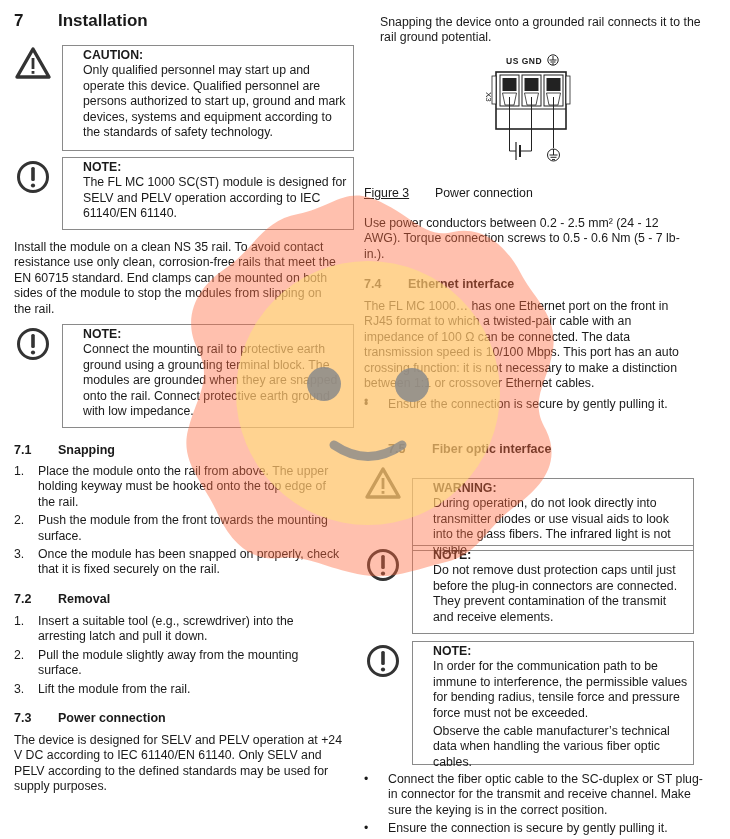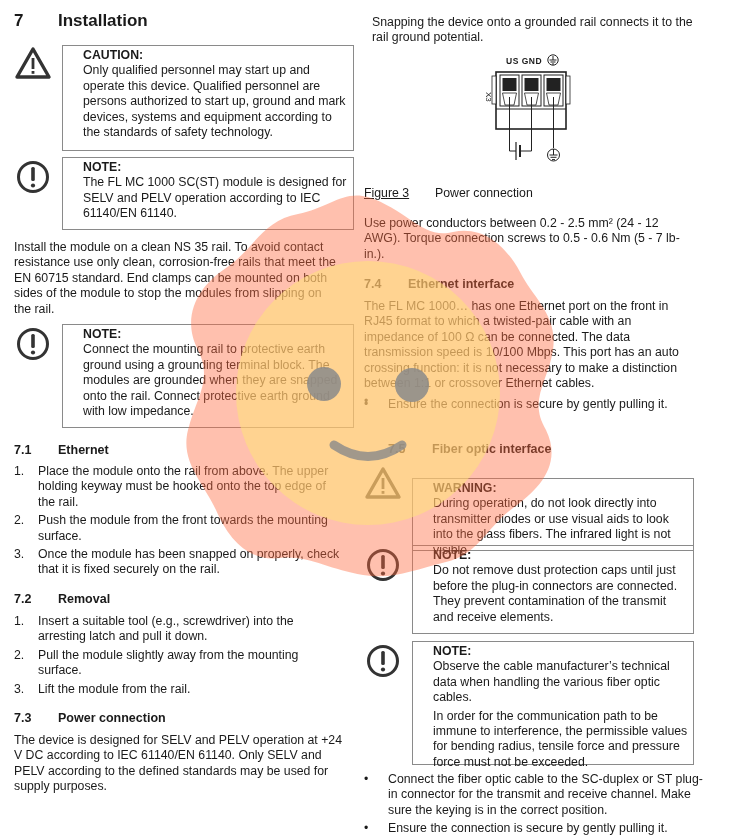--- a/index.html
+++ b/index.html
@@ -64,21 +64,21 @@
     <rect x="15.2" y="7" width="3.6" height="14" rx="1.5" fill="#333"></rect>
     <circle cx="17" cy="25.5" r="2.1" fill="#333"></circle>
   </svg>
   <div class="box" style="left:48px;top:324px;width:292px;height:104px;">
     <div class="title">NOTE:</div>
     <p>Connect the mounting rail to protective earth ground using a grounding terminal block. The modules are grounded when they are snapped onto the rail. Connect protective earth ground with low impedance.</p>
   </div>
 
   <div class="h2" style="left:0;top:443px;width:300px;">
     <span class="num">7.1</span>
-    <span class="txt">Ethernet</span>
+    <span class="txt">Snapping</span>
   </div>
   <div class="list" style="left:0;top:464px;width:330px;">
     <div class="li"><span class="mk">1.</span><span>Place the module onto the rail from above. The upper holding keyway must be hooked onto the top edge of the rail.</span></div>
     <div class="li"><span class="mk">2.</span><span>Push the module from the front towards the mounting surface.</span></div>
     <div class="li"><span class="mk">3.</span><span>Once the module has been snapped on properly, check that it is fixed securely on the rail.</span></div>
   </div>
 
   <div class="h2" style="left:0;top:592px;width:300px;">
     <span class="num">7.2</span>
     <span class="txt">Removal</span>
@@ -91,21 +91,21 @@
 
   <div class="h2" style="left:0;top:711px;width:300px;">
     <span class="num">7.3</span>
     <span class="txt">Power connection</span>
   </div>
   <p class="para" style="left:0;top:733px;width:330px;">The device is designed for SELV and PELV operation at +24 V DC according to IEC 61140/EN 61140. Only SELV and PELV according to the defined standards may be used for supply purposes.</p>
 </div>
 
 <div class="col col-right">
 
-  <p class="para" style="left:8px;top:15px;width:330px;">Snapping the device onto a grounded rail connects it to the rail ground potential.</p>
+  <p class="para" style="left:16px;top:15px;width:330px;">Snapping the device onto a grounded rail connects it to the rail ground potential.</p>
 
   <div class="fig" style="left:110px;top:52px;width:130px;height:115px;">
     <div style="position:absolute;left:32px;top:2px;font-size:8.5px;font-weight:bold;letter-spacing:0.5px;white-space:nowrap;">
       <span>US</span>
       <span>GND</span>
     </div>
     <svg style="position:absolute;left:0;top:0;" width="130" height="115" viewBox="0 0 130 115">
 
       <g>
         <circle cx="79" cy="8" r="5.2" fill="none" stroke="#222" stroke-width="1"></circle>
@@ -193,22 +193,22 @@
     <p>Do not remove dust protection caps until just before the plug-in connectors are connected. They prevent contamination of the transmit and receive elements.</p>
   </div>
 
   <svg class="icon" style="left:2px;top:644px;" width="34" height="34" viewBox="0 0 34 34">
     <circle cx="17" cy="17" r="14.5" fill="none" stroke="#333" stroke-width="3"></circle>
     <rect x="15.2" y="7" width="3.6" height="14" rx="1.5" fill="#333"></rect>
     <circle cx="17" cy="25.5" r="2.1" fill="#333"></circle>
   </svg>
   <div class="box" style="left:48px;top:641px;width:282px;height:124px;">
     <div class="title">NOTE:</div>
+    <p>In order for the communication path to be immune to interference, the permissible values for bending radius, tensile force and pressure force must not be exceeded.</p>
     <p>Observe the cable manufacturer’s technical data when handling the various fiber optic cables.</p>
-    <p>In order for the communication path to be immune to interference, the permissible values for bending radius, tensile force and pressure force must not be exceeded.</p>
   </div>
 
   <div class="list" style="left:0;top:772px;width:340px;">
     <div class="li"><span class="mk">•</span><span>Connect the fiber optic cable to the SC-duplex or ST plug-in connector for the transmit and receive channel. Make sure the keying is in the correct position.</span></div>
     <div class="li"><span class="mk">•</span><span>Ensure the connection is secure by gently pulling it.</span></div>
   </div>
 </div>
 
 <svg class="watermark" viewBox="0 0 730 839">
   <g transform="translate(368 390)" opacity="0.42">

